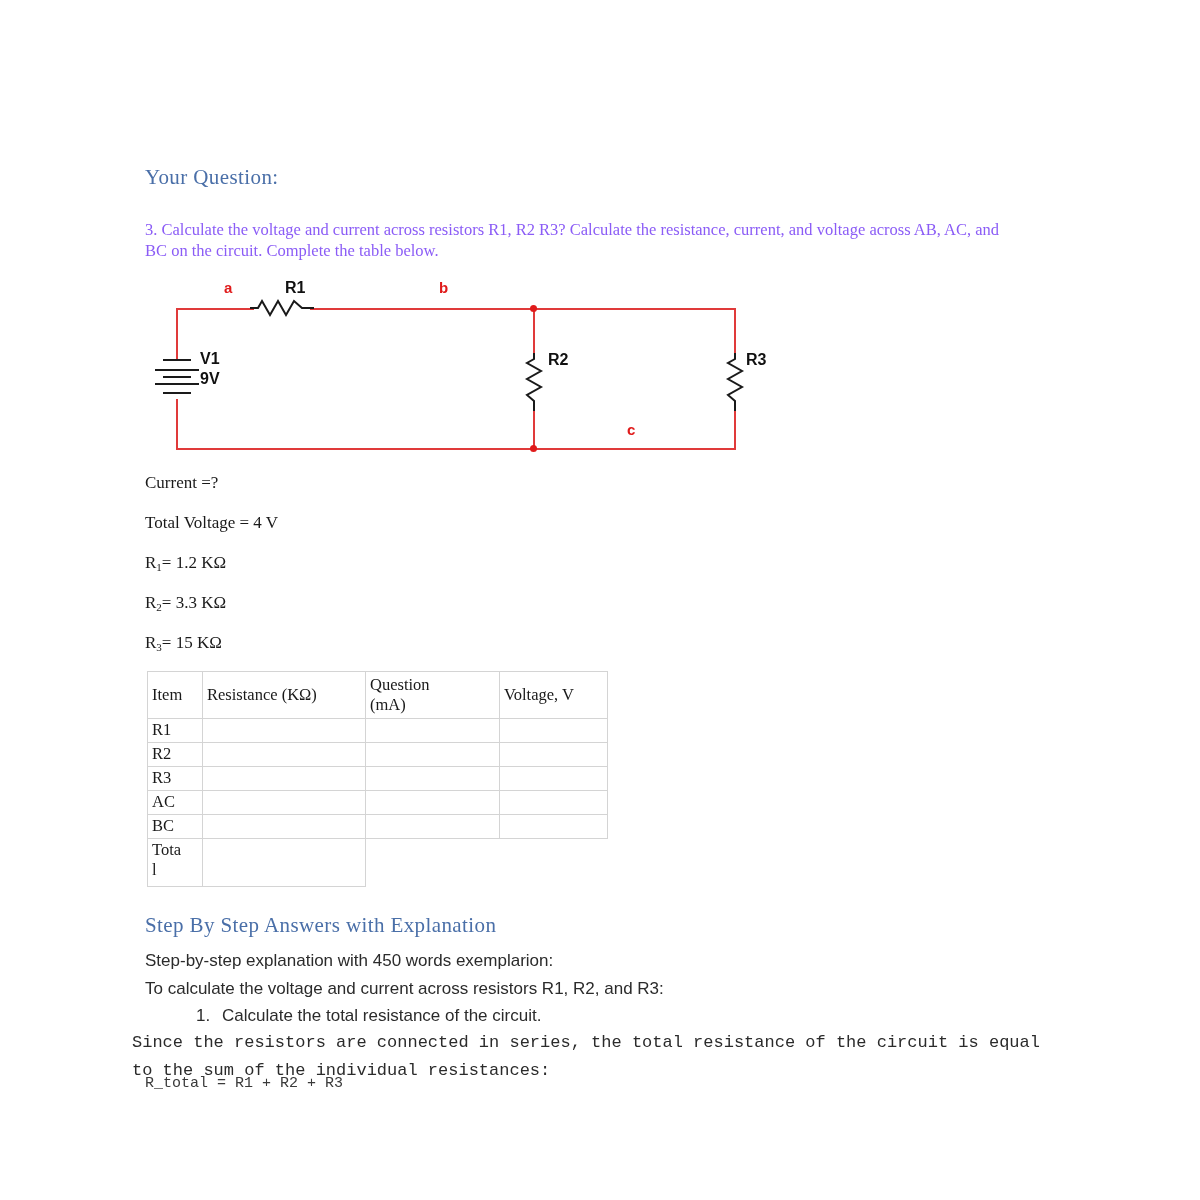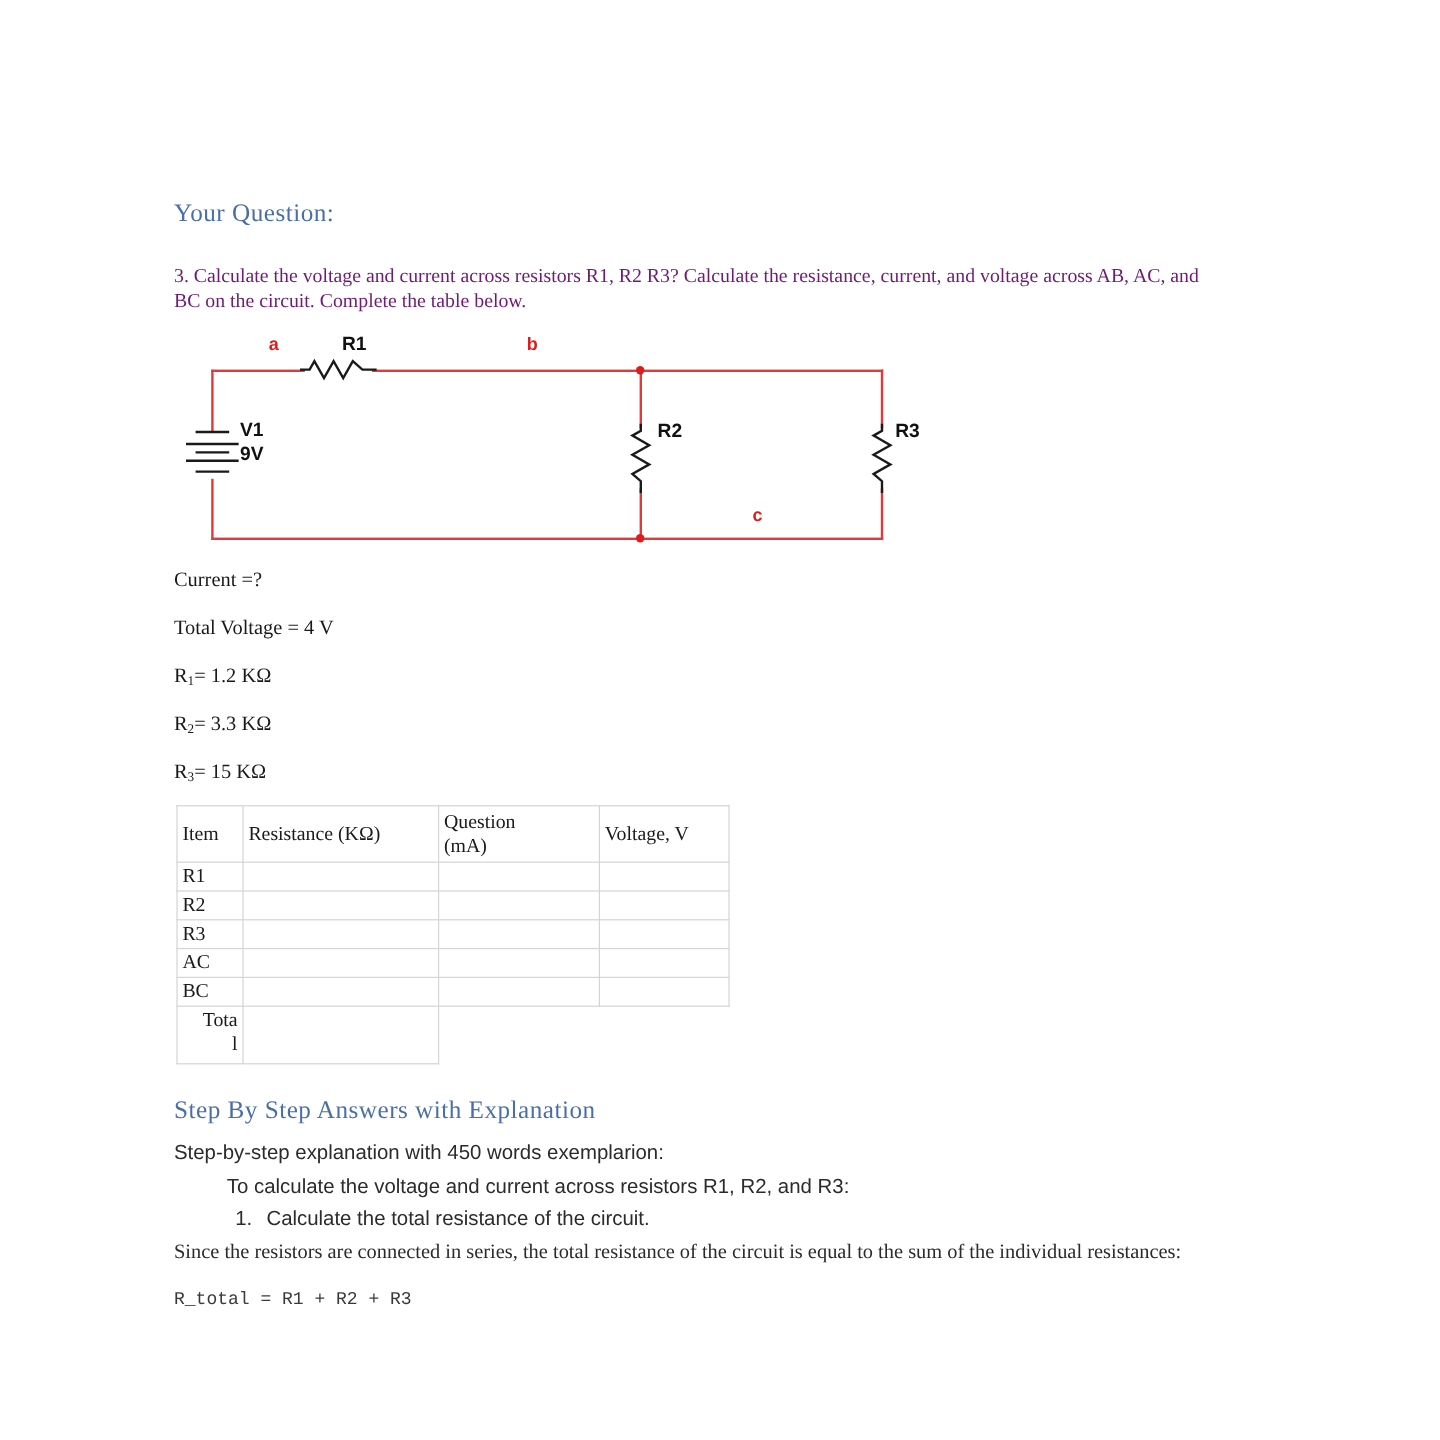--- a/index.html
+++ b/index.html
@@ -51,21 +51,21 @@
 
   
   .question-para {
     position: absolute;
     left: 145px;
     top: 219px;
     width: 880px;
     font-family: "Liberation Serif", serif;
     font-size: 16.5px;
     line-height: 21px;
-    color: #701a75;
+    color: #8b5cf6;
   }
 
   
   .circuit {
     position: absolute;
     left: 150px;
     top: 275px;
     width: 640px;
     height: 190px;
   }
@@ -133,36 +133,36 @@
     vertical-align: top;
     font-weight: normal;
     line-height: 20px;
   }
   .data-table .c-item { width: 55px; }
   .data-table .c-res  { width: 163px; }
   .data-table .c-cur  { width: 134px; }
   .data-table .c-vol  { width: 108px; }
   .data-table .hdr-row td { height: 44px; vertical-align: middle; }
   .data-table .body-row td { height: 21px; }
-  .data-table .total-row td { height: 45px; text-align: right; }
+  .data-table .total-row td { height: 45px; }
   .data-table .no-border { border: none; }
   .hdr-wrap { display: block; }
   .exp-line {
     position: absolute;
     left: 145px;
     font-family: "Liberation Sans", sans-serif;
     font-size: 17px;
     color: #2b2b2b;
     white-space: nowrap;
   }
   .exp-wrap {
     position: absolute;
-    left: 145px;
+    left: 132px;
     width: 910px;
-    font-family: Liberation Serif, serif;
+    font-family: Liberation Mono, monospace;
     font-size: 17px;
     line-height: 28px;
     color: #2b2b2b;
   }
   .exp-listitem {
     position: absolute;
     left: 196px;
     font-family: "Liberation Sans", sans-serif;
     font-size: 17px;
     color: #2b2b2b;
@@ -321,21 +321,21 @@
         <td class="no-border"></td>
         <td class="no-border"></td>
       </tr>
     </tbody>
   </table>
 
   <div class="blue-heading" id="h-step-answers">Step By Step Answers with Explanation</div>
 
   <div class="exp-line" style="top:951px;">Step-by-step explanation with 450 words exemplarion:</div>
 
-  <div class="exp-line" style="top:979px;margin-left:44px;">To calculate the voltage and current across resistors R1, R2, and R3:</div>
+  <div class="exp-line" style="top:979px;">To calculate the voltage and current across resistors R1, R2, and R3:</div>
 
   <div class="exp-listitem" style="top:1006px;">
     <span class="num">1.</span><span>Calculate the total resistance of the circuit.</span>
   </div>
 
   <div class="exp-wrap" style="top:1029px;">Since the resistors are connected in series, the total resistance of the circuit is equal to the sum of the individual resistances:</div>
 
   <div class="mono-line" style="top:1075px;">R_total = R1 + R2 + R3</div>
 
 </div>

